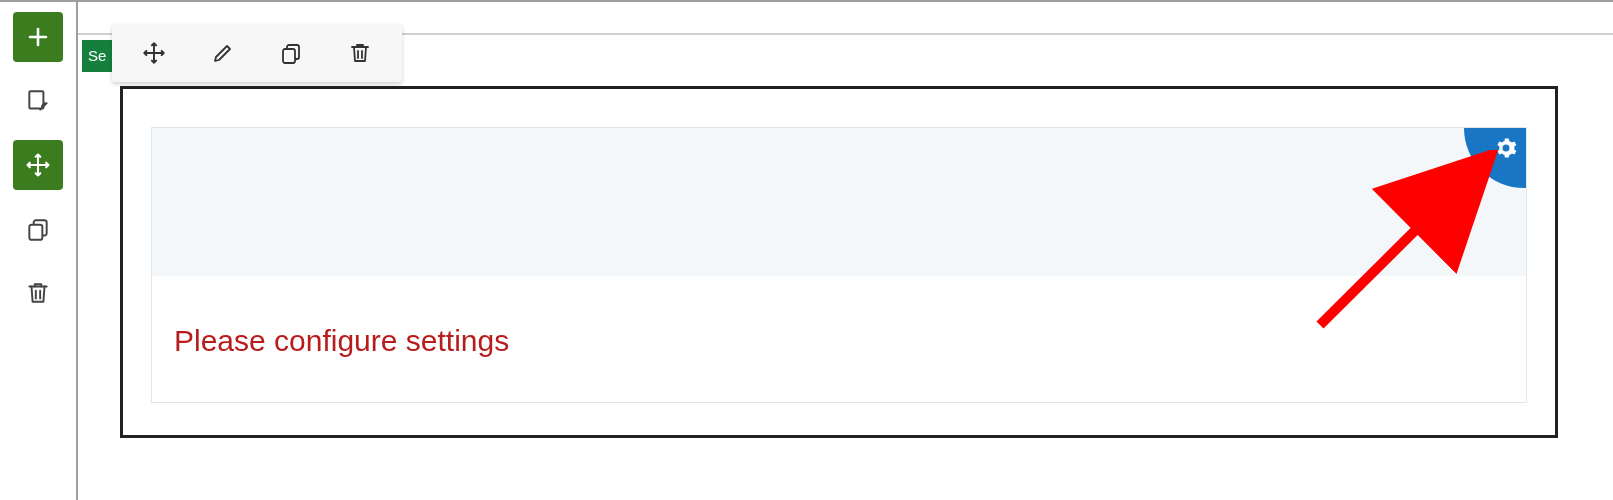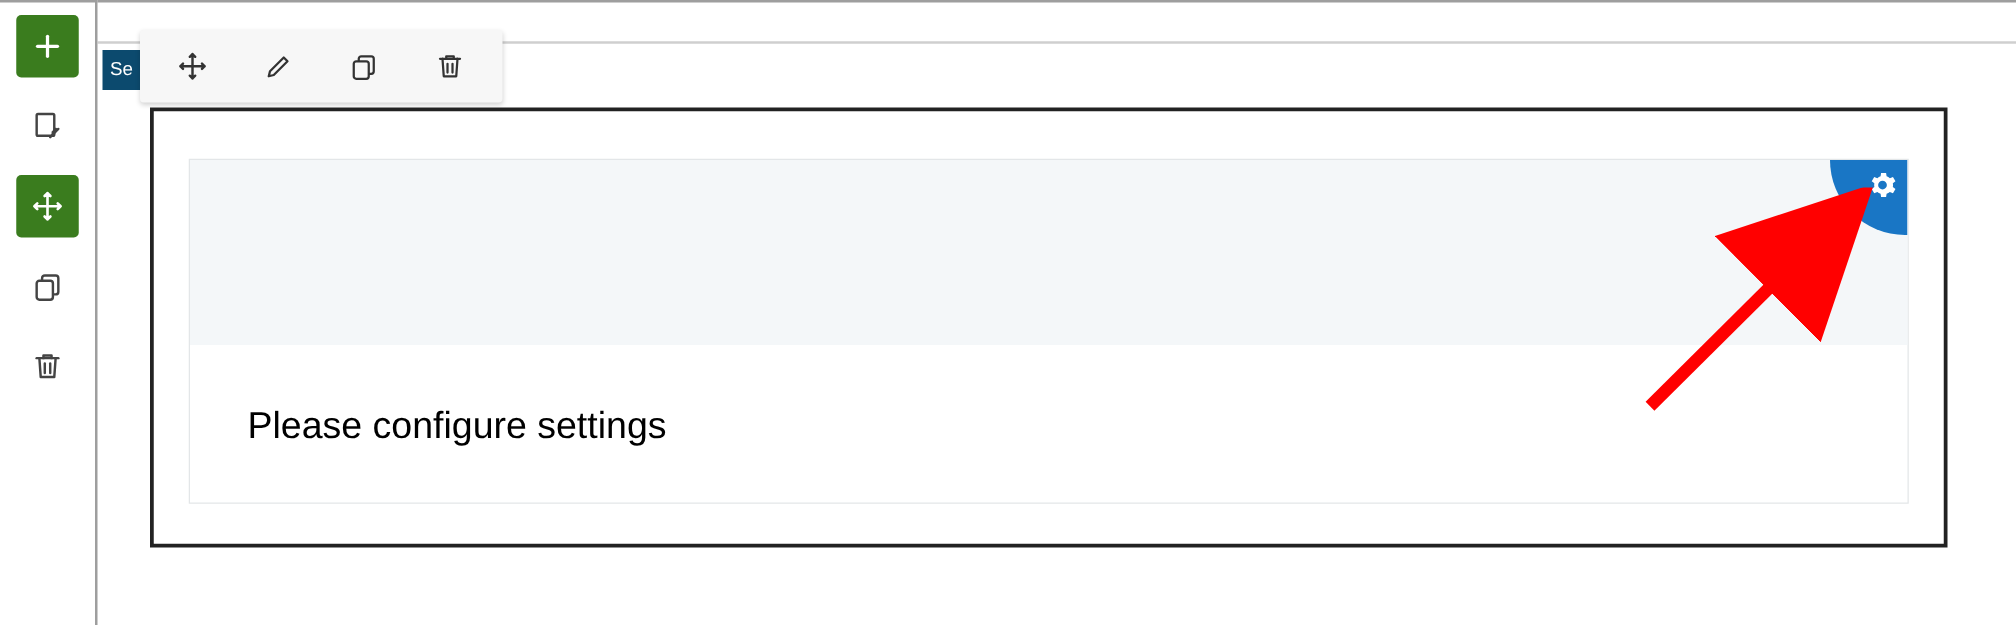--- a/index.html
+++ b/index.html
@@ -46,21 +46,21 @@
       color: #444;
     }
 
     
     .tag-chip {
       position: absolute;
       left: 82px;
       top: 40px;
       width: 30px;
       height: 32px;
-      background: #0c4a6e;
+      background: #15803d;
       color: #fff;
       font-size: 15px;
       line-height: 32px;
       padding-left: 6px;
       overflow: hidden;
     }
 
     
     .floating-toolbar {
       position: absolute;
@@ -123,23 +123,22 @@
       top: 0;
       right: 0;
       height: 148px;
       background: #f4f7f9;
     }
     .inner-message {
       position: absolute;
       left: 22px;
       top: 196px;
       font-size: 30px;
-      color: #000000;
+      color: #b91c1c;
       font-weight: 400;
-      margin-left: 24px;
     }
 
     
     .gear-badge {
       position: absolute;
       top: 0;
       right: 0;
       width: 62px;
       height: 60px;
       background: #1976c5;

